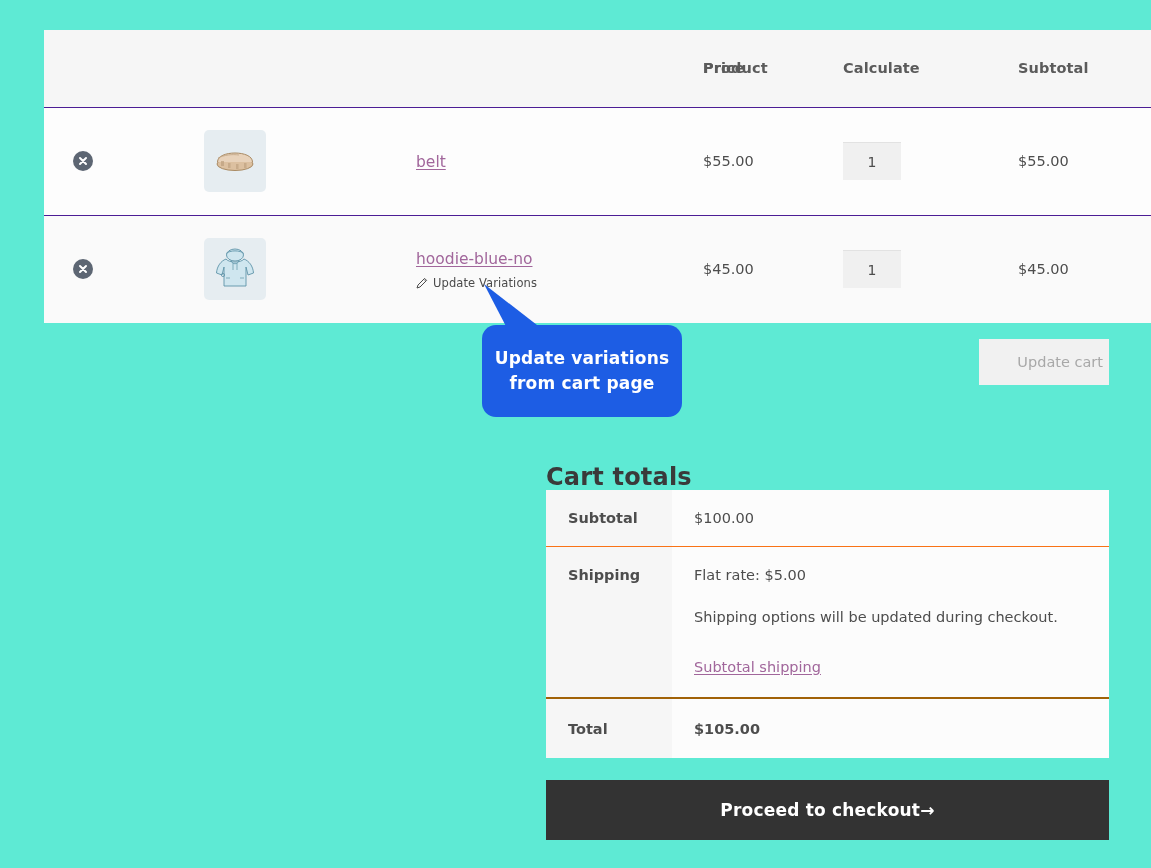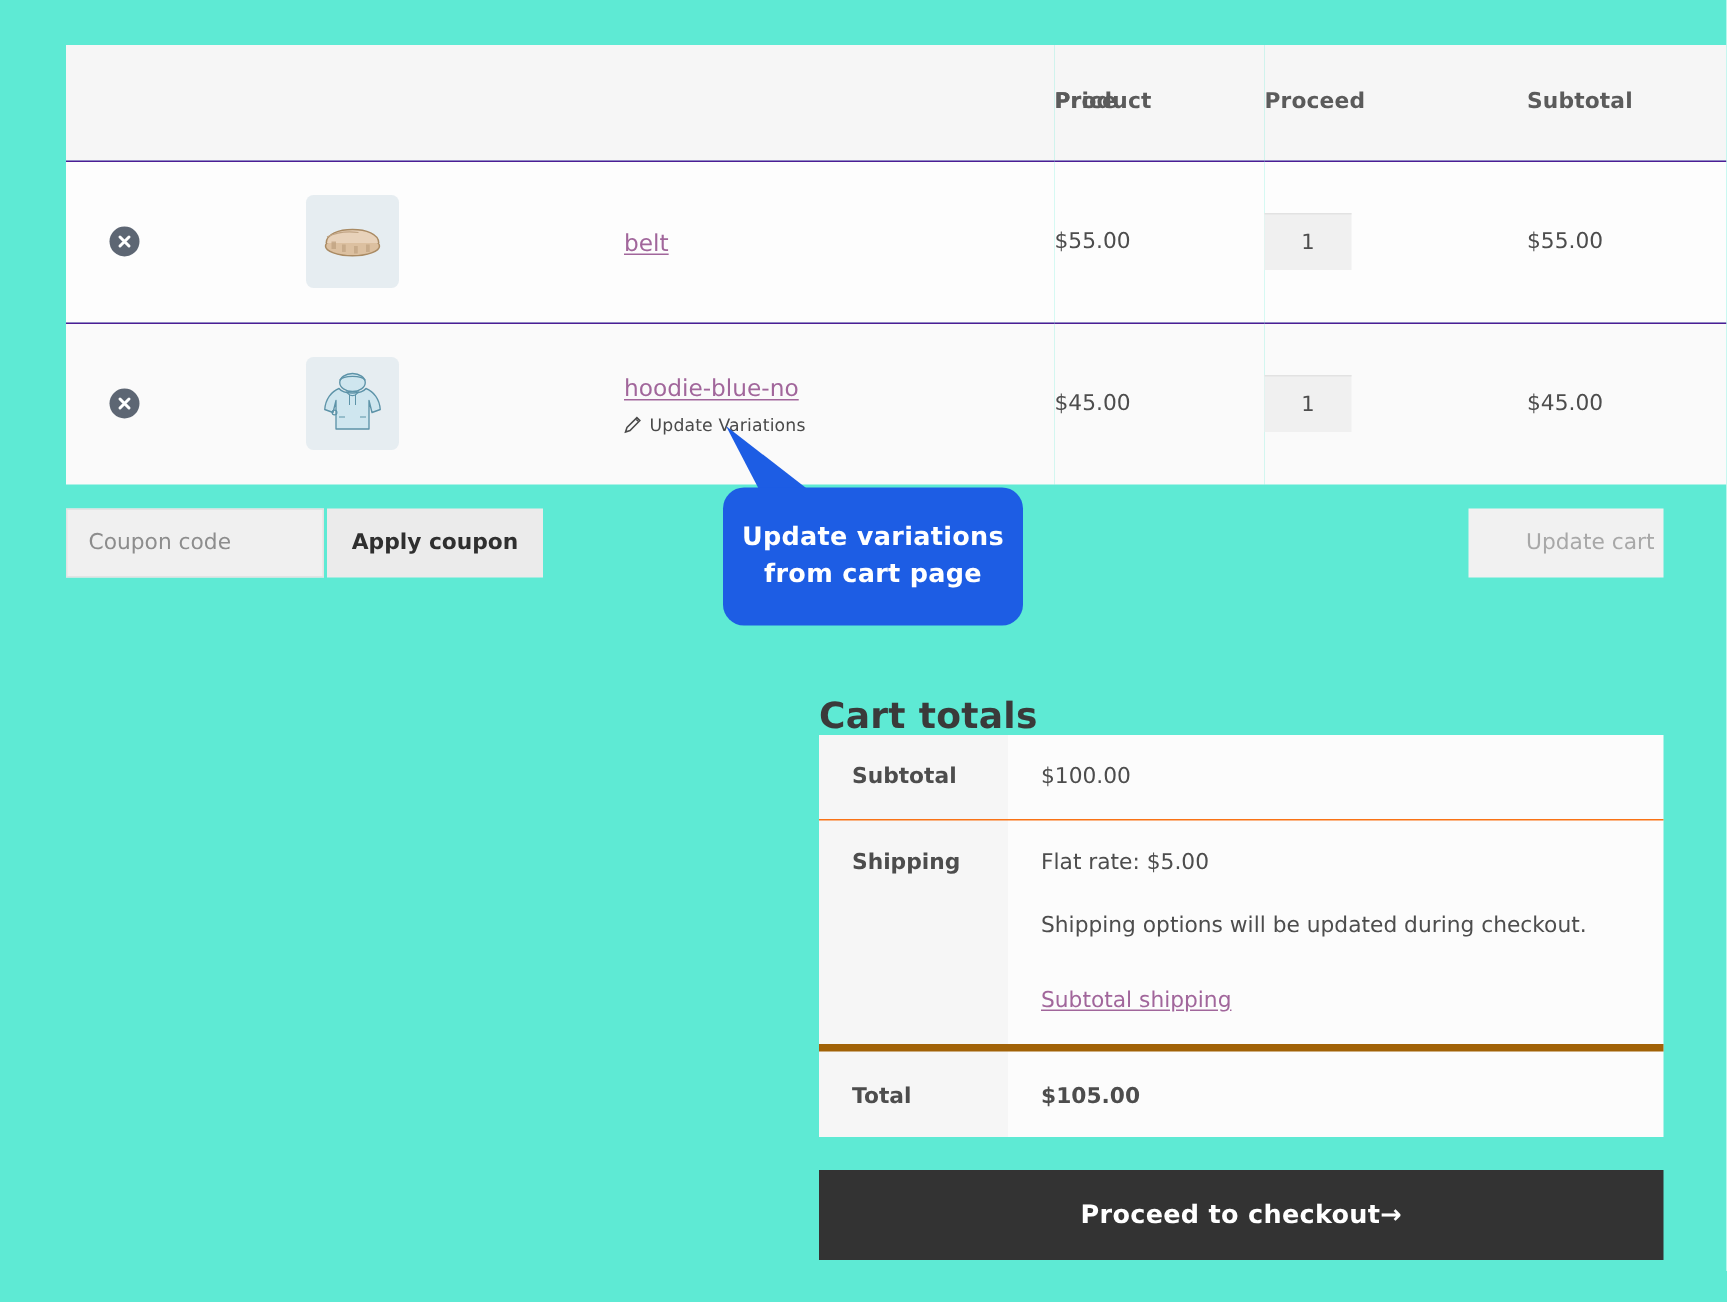--- a/index.html
+++ b/index.html
@@ -236,21 +236,21 @@
   }
   .tr-subtotal th, .tr-subtotal td { height: 56px; padding-top: 20px; }
   .tr-shipping th, .tr-shipping td {
     height: 152px;
     padding-top: 20px;
     border-top: 1px solid #f97316;
   }
   .tr-total th, .tr-total td {
     height: 60px;
     padding-top: 22px;
-    border-top: 5px solid #a16207;
+    border-top: 2px solid #a16207;
   }
   .ship-line { margin: 0 0 26px 0; }
   .ship-note { margin: 0 0 34px 0; }
   .calc-link {
     color: #a1669b;
     text-decoration: underline;
     text-underline-offset: 2px;
     cursor: pointer;
     font-size: 14.5px;
   }
@@ -280,21 +280,21 @@
 
 <div class="page">
 
   <table class="cart-table">
     <thead>
       <tr class="cart-head-row">
         <th class="col-remove"></th>
         <th class="col-thumb"></th>
         <th class="col-name th-name">Product</th>
         <th class="col-price th-price">Price</th>
-        <th class="col-qty th-qty">Proceed</th>
+        <th class="col-qty th-qty">Calculate</th>
         <th class="col-sub th-sub">Subtotal</th>
       </tr>
     </thead>
     <tbody>
 
       <tr class="cart-row-1">
         <td class="remove-cell">
           <button class="remove-btn">
             <svg width="10" height="10" viewBox="0 0 10 10">
               <path d="M2 2 L8 8 M8 2 L2 8" stroke="#ffffff" stroke-width="2" stroke-linecap="round"></path>
@@ -359,22 +359,20 @@
         <td class="price-cell">$45.00</td>
         <td class="qty-cell">
           <input class="qty-box" type="text" value="1" style="">
         </td>
         <td class="sub-cell">$45.00</td>
       </tr>
     </tbody>
   </table>
 
   <div class="coupon-row">
-    <input class="coupon-input" type="text" placeholder="Coupon code" style="">
-    <button class="apply-btn">Apply coupon</button>
     <button class="update-cart-btn">Update cart</button>
   </div>
 
   <svg class="callout-tail" viewBox="0 0 120 60">
     <path d="M16 4 L78 52 L42 54 Z" fill="#1d5de4"></path>
   </svg>
   <div class="callout">
     <span>Update variations</span>
     <span>from cart page</span>
   </div>

